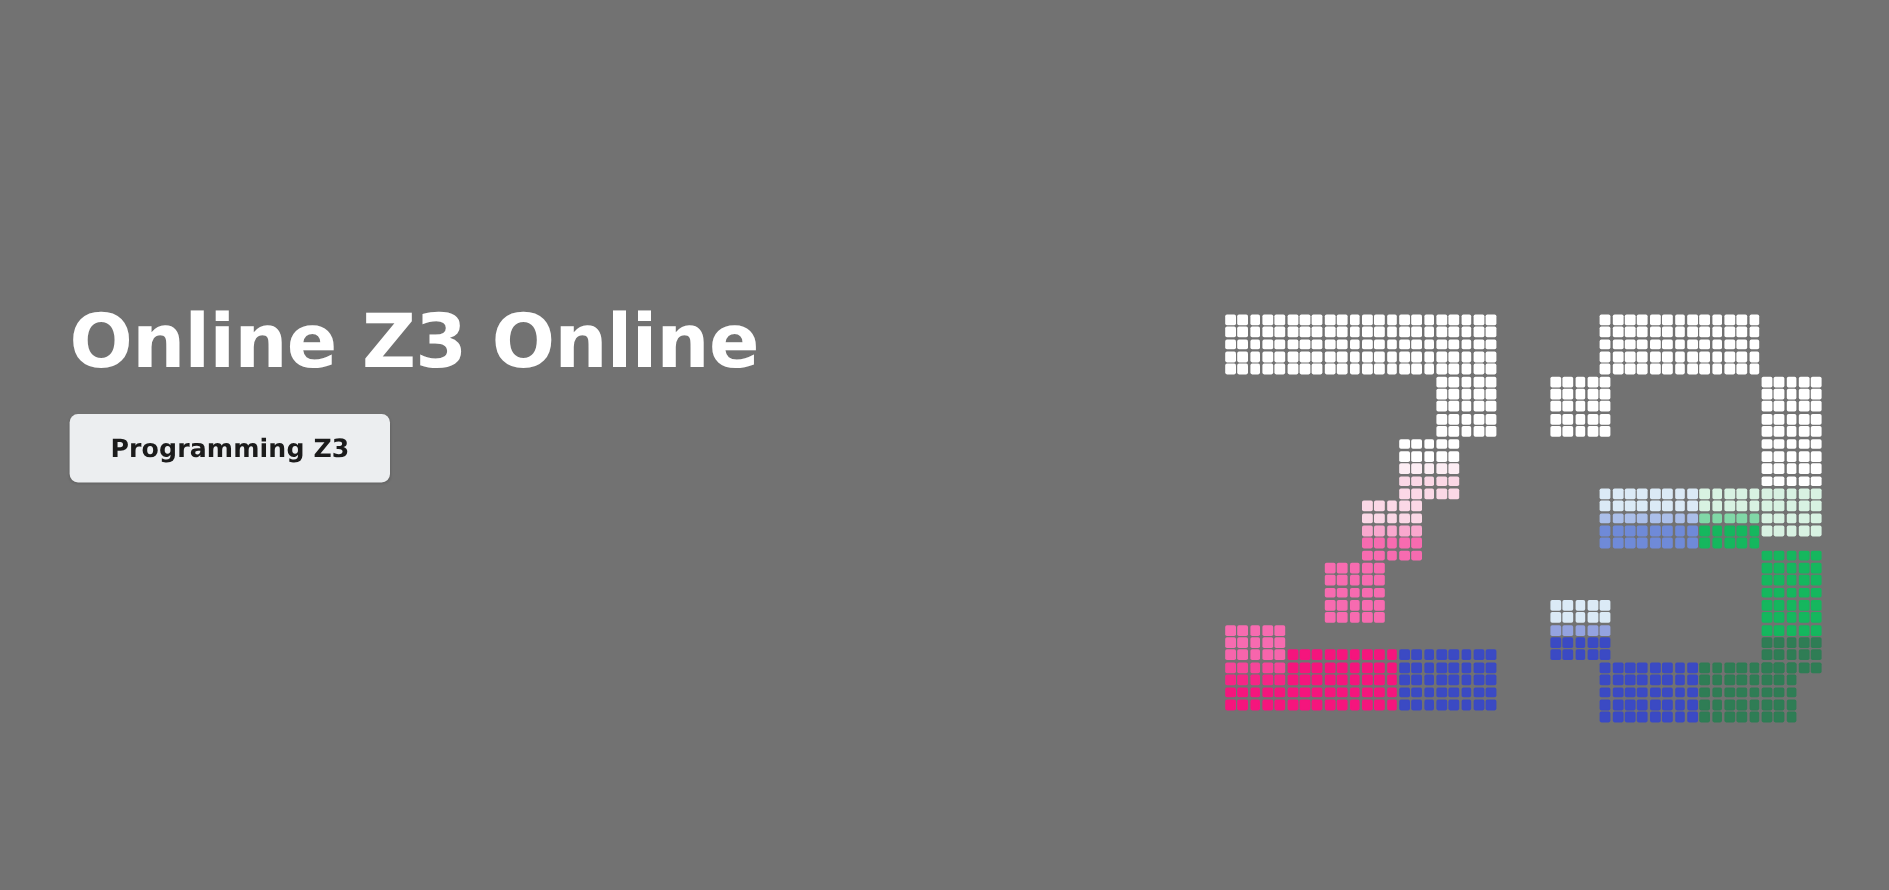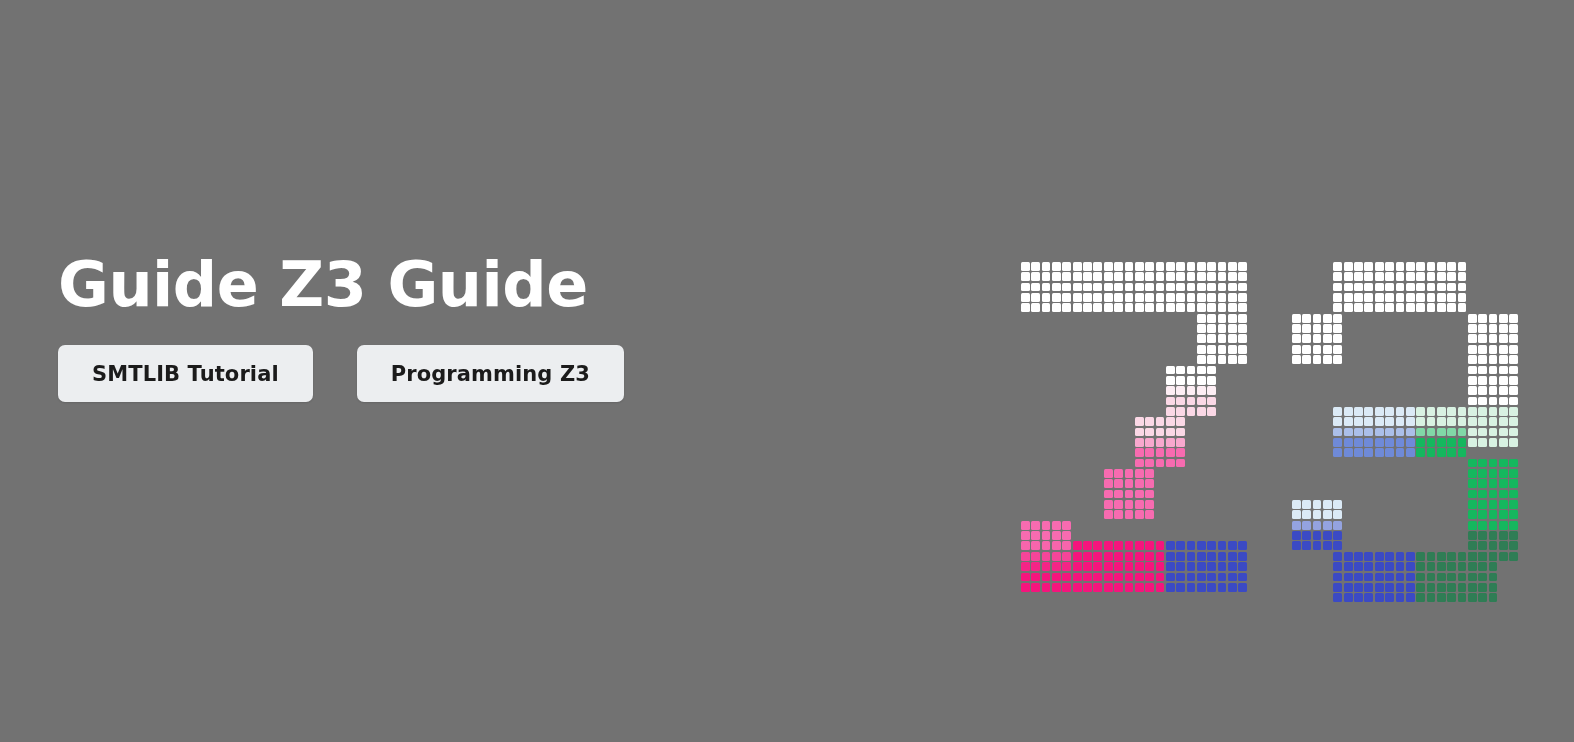--- a/index.html
+++ b/index.html
@@ -95,24 +95,23 @@
     border-radius: 1px;
     background: inherit;
   }
 </style>
 </head>
 <body>
 
 <div id="hero">
 
   <div id="hero-text">
-    <h1 id="page-title">Guide Z3 Guide</h1>
+    <h1 id="page-title">Online Z3 Online</h1>
 
     <div id="hero-buttons">
-      <button class="hero-btn">SMTLIB Tutorial</button>
       <button class="hero-btn">Programming Z3</button>
     </div>
   </div>
 
   <div id="hero-logo">
     <div class="glyph" id="glyph-z">
         <div class="pixel" style="left: 0px; top: 0px; width: 8.75px; height: 8.75px; background: rgb(255, 255, 255);"></div>
         <div class="pixel" style="left: 10.35px; top: 0px; width: 8.75px; height: 8.75px; background: rgb(255, 255, 255);"></div>
         <div class="pixel" style="left: 20.7px; top: 0px; width: 8.75px; height: 8.75px; background: rgb(255, 255, 255);"></div>
         <div class="pixel" style="left: 31.05px; top: 0px; width: 8.75px; height: 8.75px; background: rgb(255, 255, 255);"></div>

